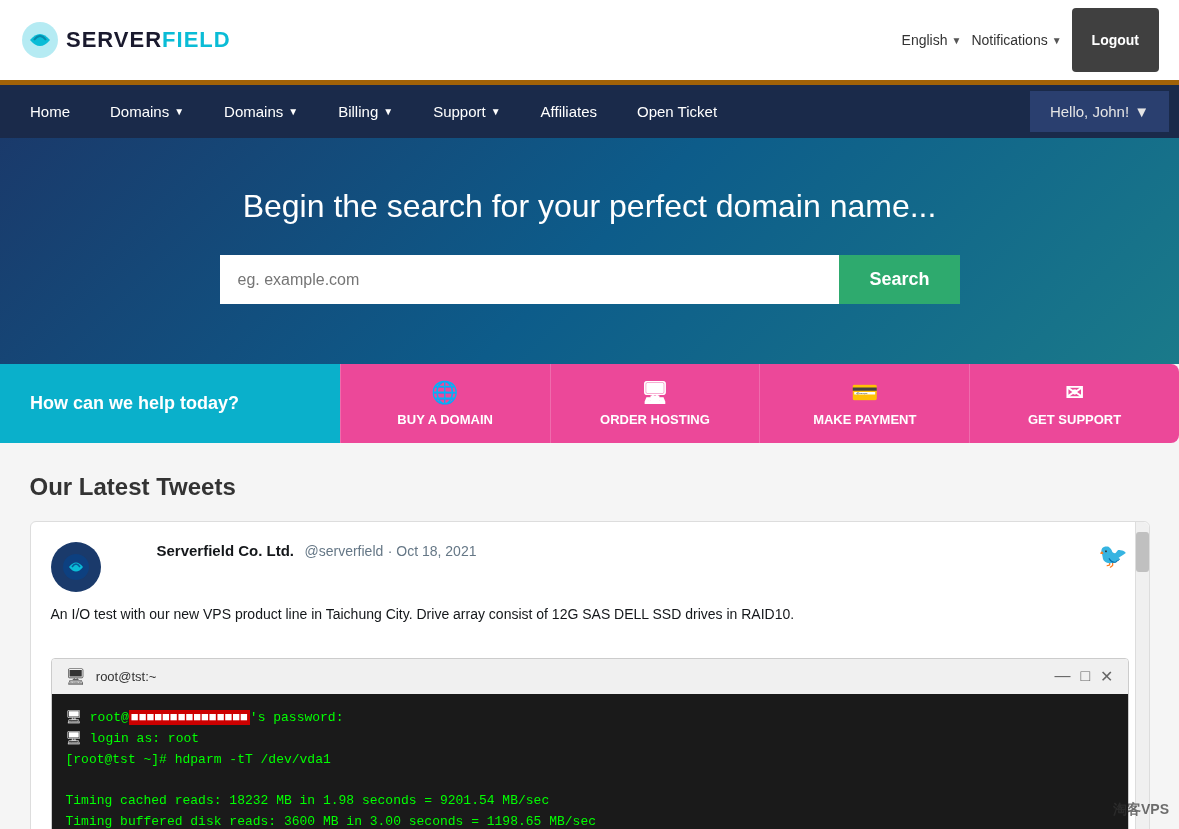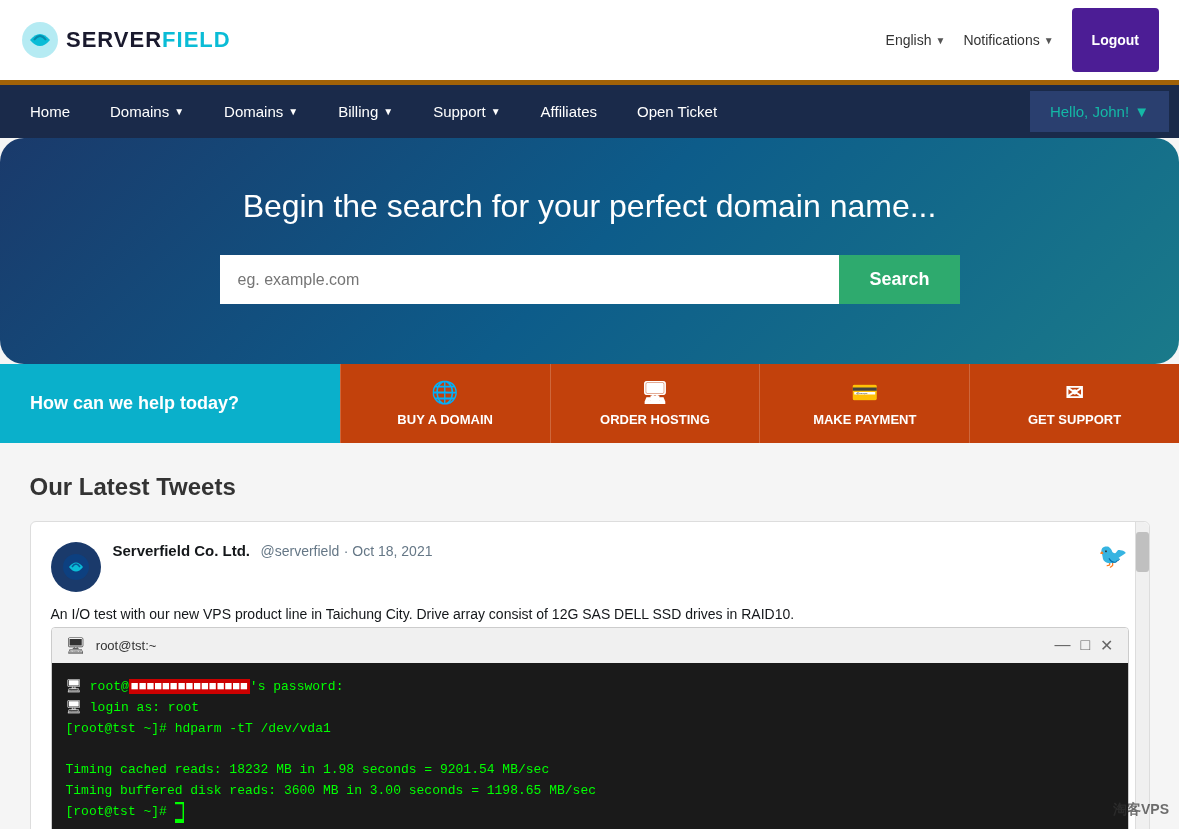--- a/index.html
+++ b/index.html
@@ -25,37 +25,37 @@
       letter-spacing: 1px;
     }
     .logo-icon {
       width: 40px;
       height: 40px;
       margin-right: 6px;
     }
     .top-right {
       display: flex;
       align-items: center;
-      gap: 18px;
+      gap: 10px;
     }
     .top-link {
       color: #333;
       text-decoration: none;
       font-size: 14px;
       display: flex;
       align-items: center;
       gap: 4px;
       cursor: pointer;
     }
     .top-link .caret {
       font-size: 10px;
       color: #555;
     }
     .logout-btn {
-      background: #4c1d95;
+      background: #404040;
       color: #fff;
       border: none;
       padding: 24px 20px;
       border-radius: 4px;
       font-size: 14px;
       cursor: pointer;
       font-weight: bold;
     }
 
     
@@ -73,36 +73,35 @@
       display: flex;
       align-items: center;
       gap: 5px;
       cursor: pointer;
       white-space: nowrap;
     }
     .nav-item .caret { font-size: 10px; }
     .nav-item-right {
       margin-left: auto;
       background: #2a3f6f;
-      color: #14b8a6;
+      color: #e5e5e5;
       text-decoration: none;
       padding: 12px 20px;
       font-size: 15px;
       display: flex;
       align-items: center;
       gap: 5px;
       cursor: pointer;
     }
 
     
     .hero {
       background: linear-gradient(135deg, #1a3a6b 0%, #0d5c8a 50%, #1a7a8a 100%);
       padding: 50px 16px 60px;
       text-align: center;
-      border-radius: 24px;
     }
     .hero-title {
       color: #fff;
       font-size: 32px;
       font-weight: normal;
       margin-bottom: 30px;
     }
     .search-bar {
       display: flex;
       max-width: 740px;
@@ -122,23 +121,24 @@
       color: #fff;
       border: none;
       padding: 14px 30px;
       font-size: 18px;
       cursor: pointer;
       font-weight: bold;
     }
 
     
     .quick-bar {
-      background: #c2410c;
+      background: #ec4899;
       display: flex;
       align-items: stretch;
+      border-radius: 8px;
     }
     .quick-help {
       background: #0ab0cb;
       color: #fff;
       font-size: 18px;
       font-weight: bold;
       padding: 0 30px;
       display: flex;
       align-items: center;
       flex: 1;
@@ -184,20 +184,21 @@
       border: 1px solid #ddd;
       border-radius: 6px;
       padding: 20px;
       max-width: 1120px;
       position: relative;
     }
     .tweet-header {
       display: flex;
       align-items: flex-start;
       margin-bottom: 12px;
+      gap: 44px;
     }
     .tweet-avatar {
       width: 50px;
       height: 50px;
       border-radius: 50%;
       background: #1a3a6b;
       display: flex;
       align-items: center;
       justify-content: center;
       color: #0abcd6;
@@ -223,21 +224,21 @@
       font-size: 14px;
     }
     .tweet-bird {
       color: #1da1f2;
       font-size: 24px;
       margin-left: auto;
     }
     .tweet-text {
       color: #14171a;
       font-size: 14px;
-      margin-bottom: 2px;
+      margin-bottom: 33px;
       line-height: 1.5;
     }
 
     
     .terminal-container {
       border: 1px solid #ccc;
       border-radius: 4px;
       overflow: hidden;
       margin-bottom: 15px;
     }

